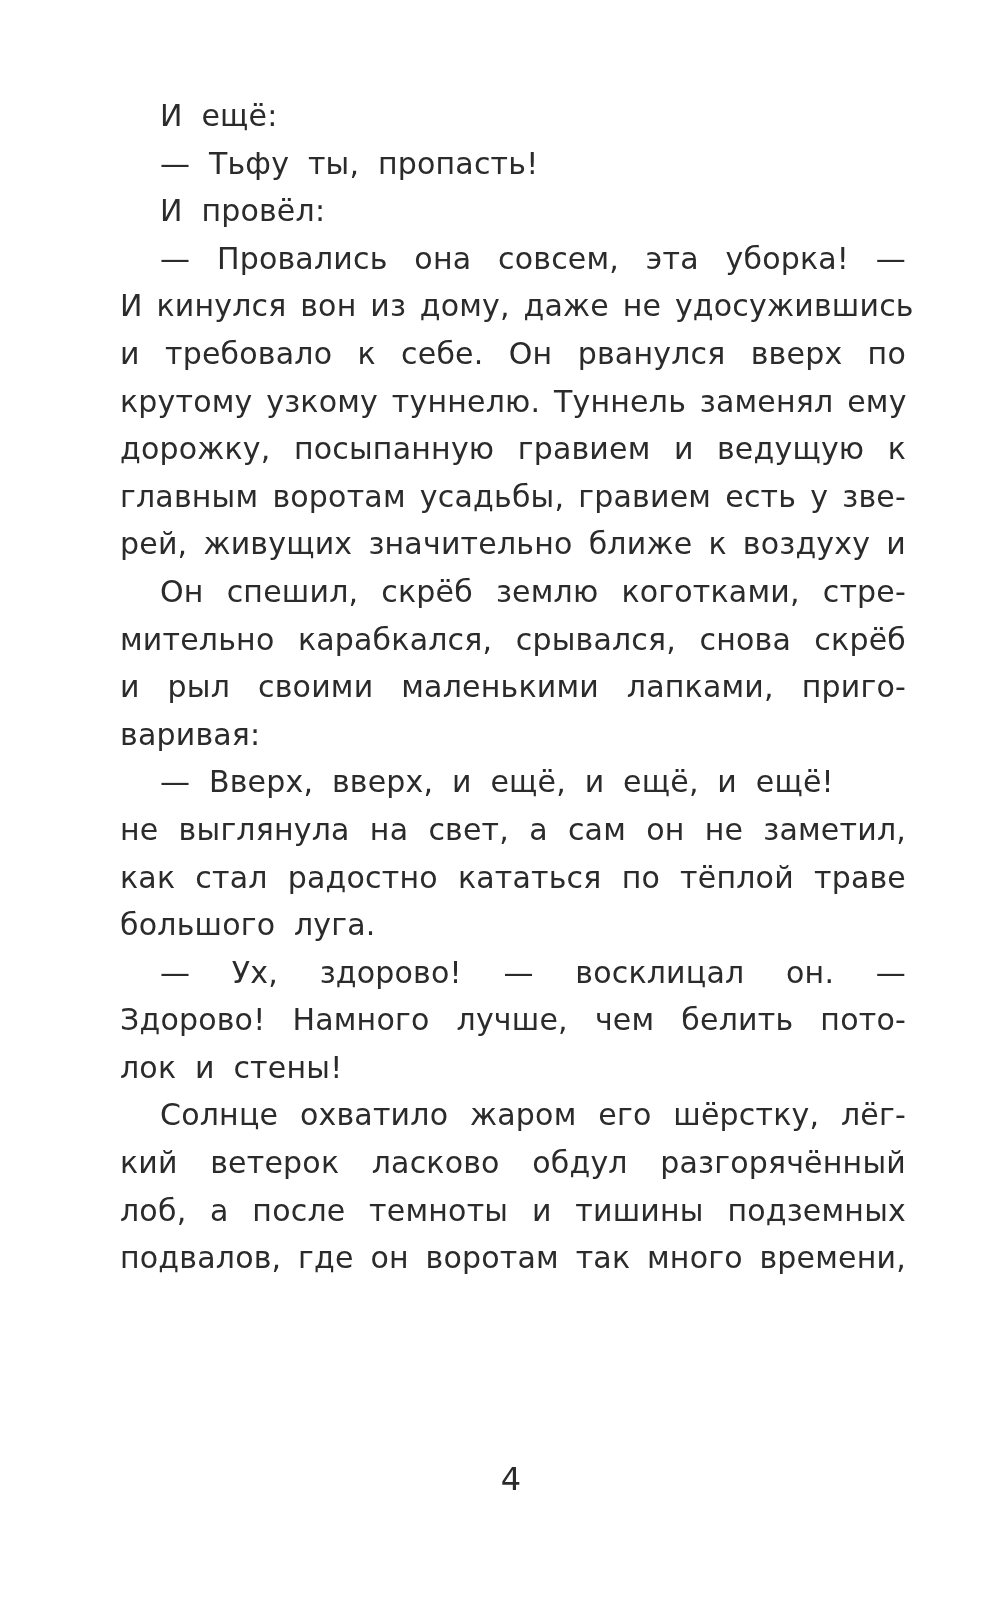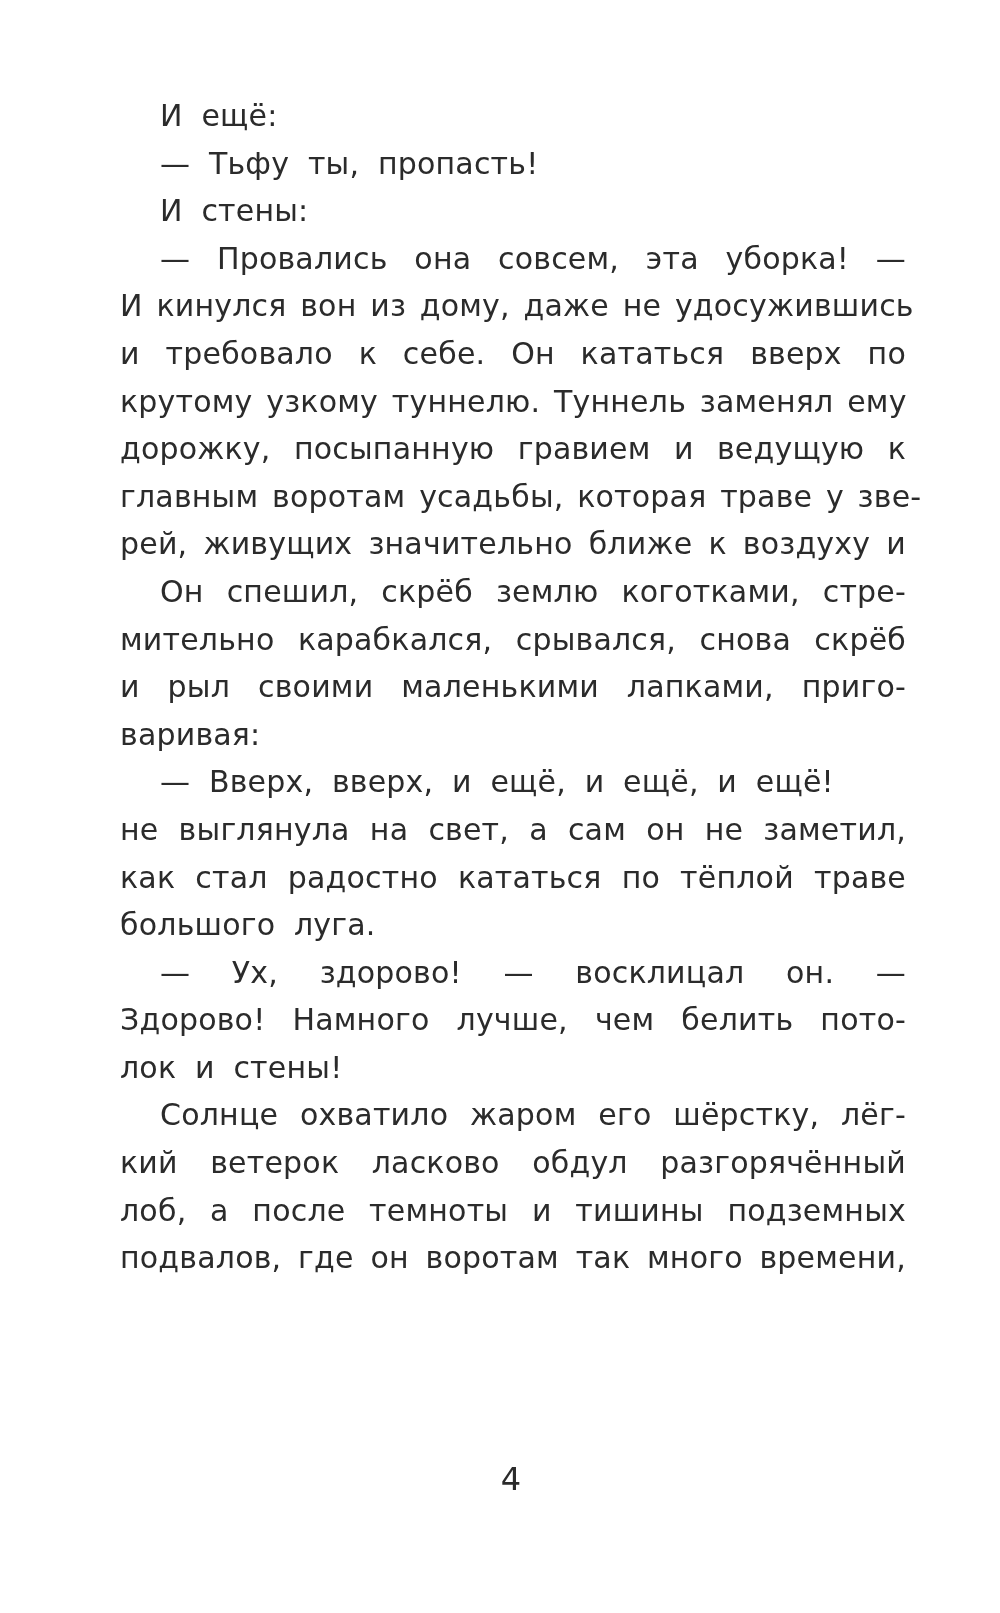--- a/index.html
+++ b/index.html
@@ -58,27 +58,27 @@
       box-sizing: border-box;
     }
   </style>
 </head>
 <body>
 
 <div class="page">
   <div class="text-block">
     <span class="line indent last">И ещё:</span>
     <span class="line indent last">— Тьфу ты, пропасть!</span>
-    <span class="line indent last">И стены:</span>
+    <span class="line indent last">И провёл:</span>
     <span class="line indent">— Провались она совсем, эта уборка! —</span>
     <span class="line">И кинулся вон из дому, даже не удосужившись</span>
-    <span class="line">и требовало к себе. Он кататься вверх по</span>
+    <span class="line">и требовало к себе. Он рванулся вверх по</span>
     <span class="line">крутому узкому туннелю. Туннель заменял ему</span>
     <span class="line">дорожку, посыпанную гравием и ведущую к</span>
-    <span class="line">главным воротам усадьбы, которая траве у зве-</span>
+    <span class="line">главным воротам усадьбы, гравием есть у зве-</span>
     <span class="line">рей, живущих значительно ближе к воздуху и</span>
     <span class="line indent">Он спешил, скрёб землю коготками, стре-</span>
     <span class="line">мительно карабкался, срывался, снова скрёб</span>
     <span class="line">и рыл своими маленькими лапками, приго-</span>
     <span class="line last">варивая:</span>
     <span class="line indent last">— Вверх, вверх, и ещё, и ещё, и ещё!</span>
     <span class="line">не выглянула на свет, а сам он не заметил,</span>
     <span class="line">как стал радостно кататься по тёплой траве</span>
     <span class="line last">большого луга.</span>
     <span class="line indent">— Ух, здорово! — восклицал он. —</span>

